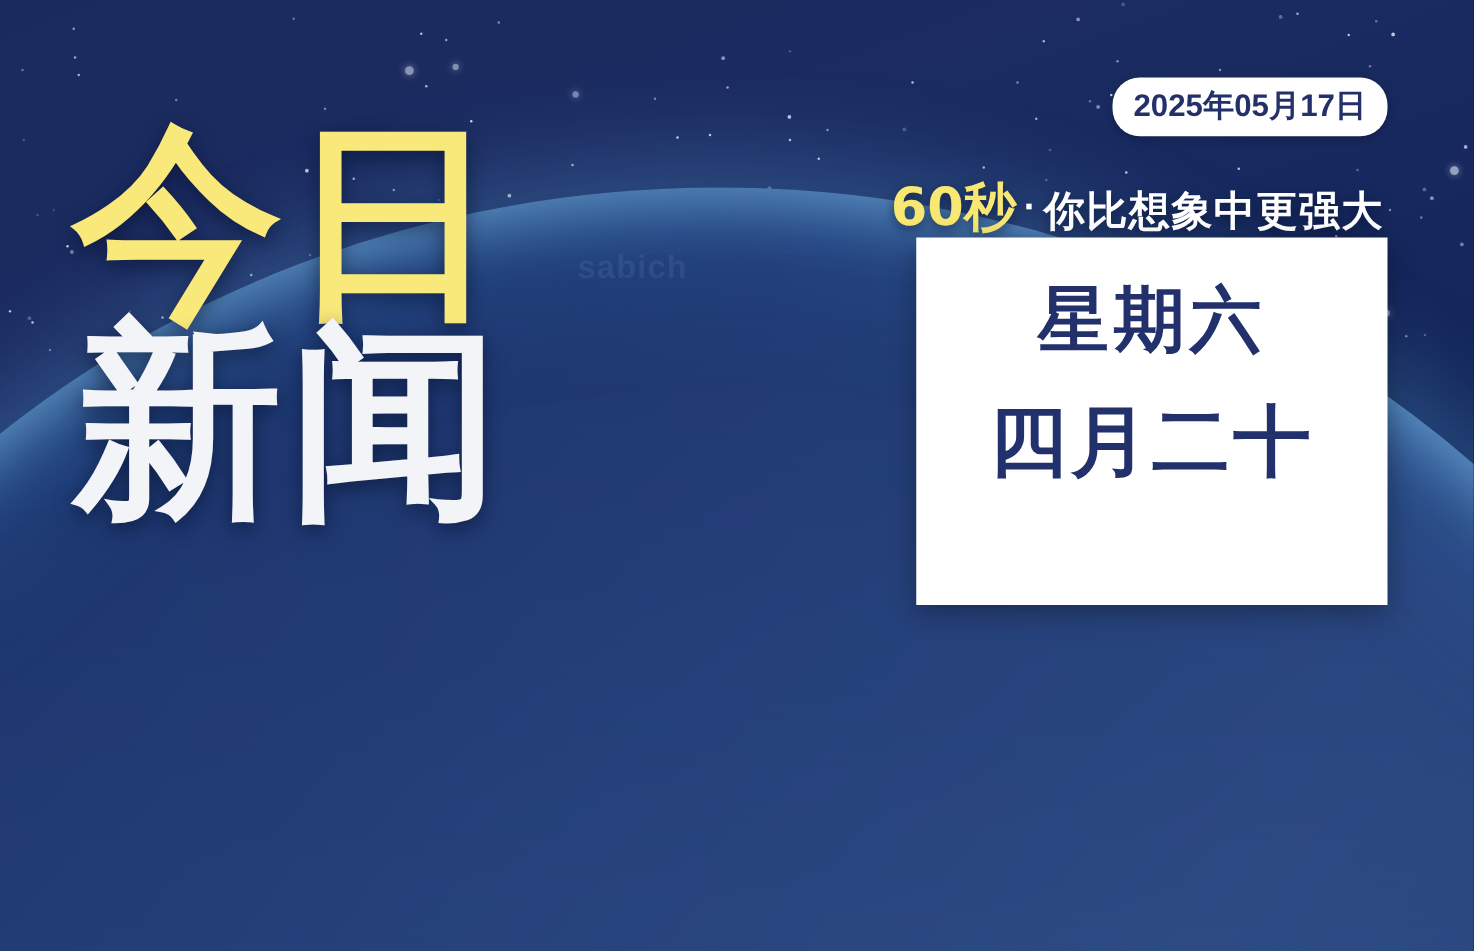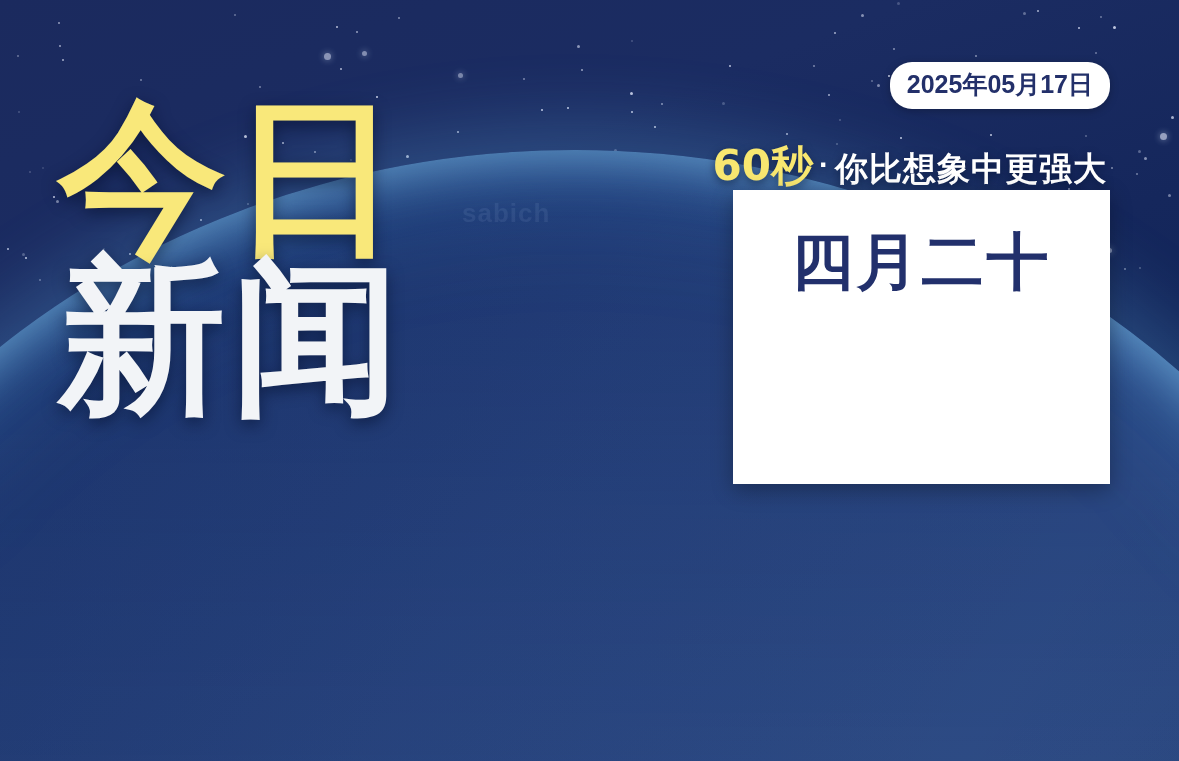--- a/index.html
+++ b/index.html
@@ -496,17 +496,18 @@
     <span class="title-line xin-wen">新闻</span>
   </div>
 
   <div class="date-pill">2025年05月17日</div>
 
   <div class="tagline">
     <span class="sec">60秒</span><span class="dot">·</span><span class="sub">你比想象中更强大</span>
   </div>
 
   <div class="calendar-card">
+    <div class="weekday">星期六</div>
     <div class="lunar">四月二十</div>
   </div>
 
 
 </div>
 
 </body></html>

